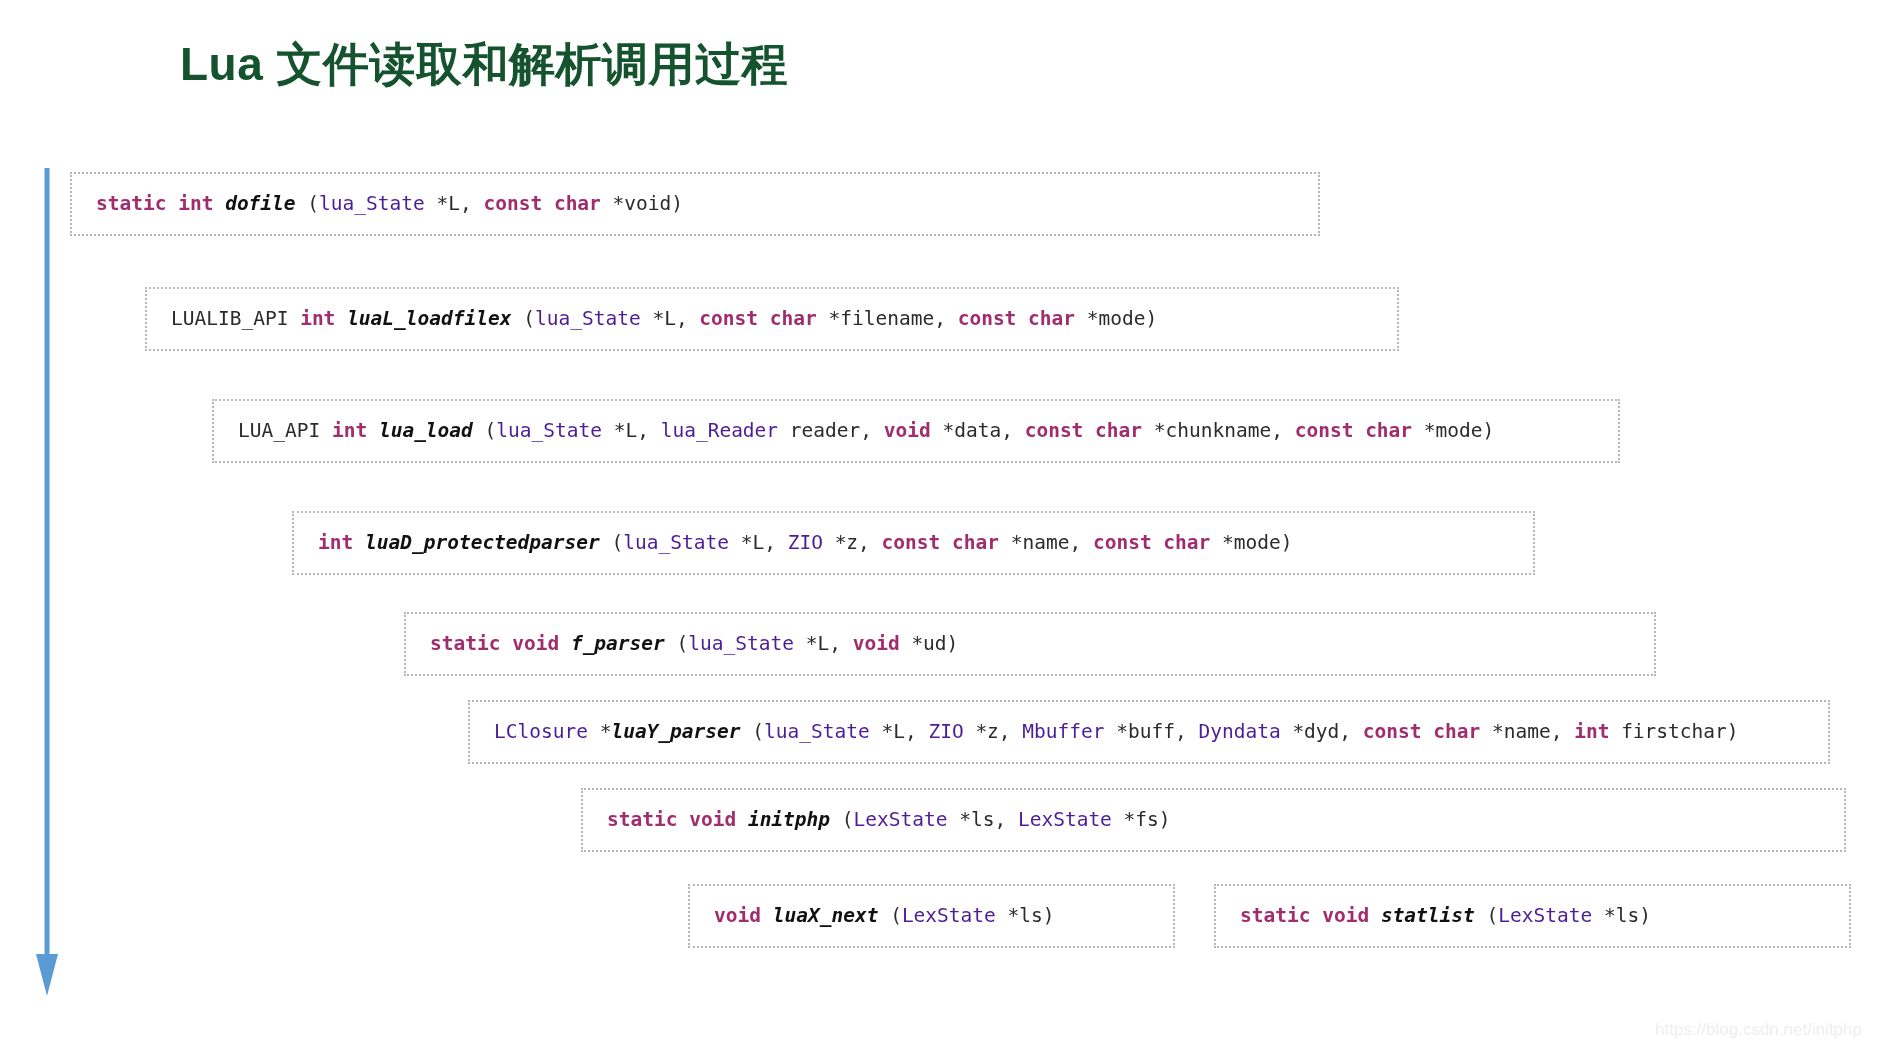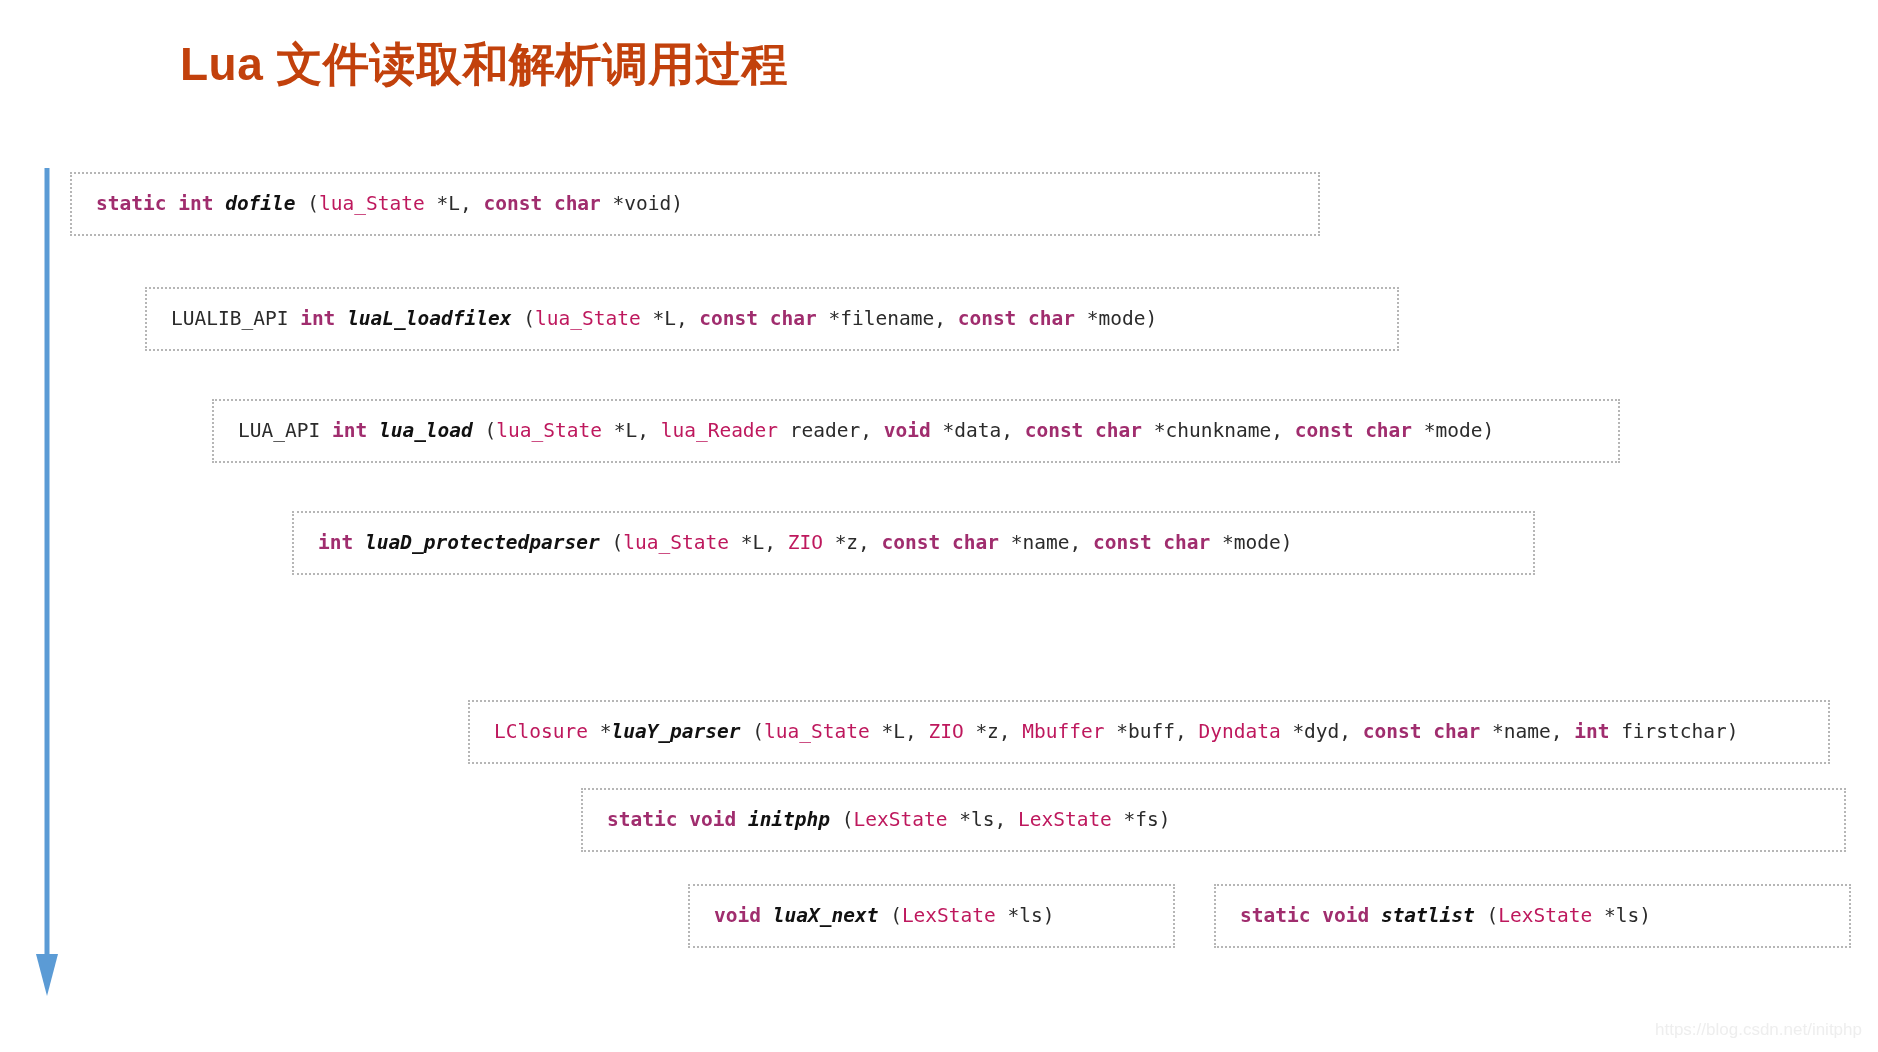--- a/index.html
+++ b/index.html
@@ -21,21 +21,21 @@
     height: 1052px;
   }
 
   
   .page-title {
     position: absolute;
     left: 180px;
     top: 34px;
     font-size: 46px;
     font-weight: bold;
-    color: #c2410c;
+    color: #14532d;
     letter-spacing: 0.5px;
     white-space: nowrap;
   }
 
   
   .flow-arrow {
     position: absolute;
     left: 36px;
     top: 168px;
     width: 22px;
@@ -66,21 +66,21 @@
 
   .code-line {
     font-family: "DejaVu Sans Mono", monospace;
     font-size: 19.5px;
     line-height: 1.2;
     color: #2b2b2b;
     white-space: pre;
   }
 
   .tok-kw   { color: #a02d6e; font-weight: bold; margin-top: 8px; }
-  .tok-type { color: #be185d; }
+  .tok-type { color: #4c1d95; }
   .tok-fn   { color: #111111; font-weight: bold; font-style: italic; }
   .tok-plain{ color: #2b2b2b; }
 
   
   .watermark {
     position: absolute;
     right: 16px;
     bottom: 12px;
     font-family: "Liberation Sans", sans-serif;
     font-size: 17px;
@@ -106,20 +106,23 @@
       </div>
       <div class="code-box" style="left: 145px; top: 287px; width: 1254px; height: 64px;">
         <div class="code-line"><span class="tok-plain">LUALIB_API </span><span class="tok-kw">int</span><span class="tok-plain"> </span><span class="tok-fn">luaL_loadfilex</span><span class="tok-plain"> (</span><span class="tok-type">lua_State</span><span class="tok-plain"> *L, </span><span class="tok-kw">const char</span><span class="tok-plain"> *filename, </span><span class="tok-kw">const char</span><span class="tok-plain"> *mode)</span></div>
       </div>
       <div class="code-box" style="left: 212px; top: 399px; width: 1408px; height: 64px;">
         <div class="code-line"><span class="tok-plain">LUA_API </span><span class="tok-kw">int</span><span class="tok-plain"> </span><span class="tok-fn">lua_load</span><span class="tok-plain"> (</span><span class="tok-type">lua_State</span><span class="tok-plain"> *L, </span><span class="tok-type">lua_Reader</span><span class="tok-plain"> reader, </span><span class="tok-kw">void</span><span class="tok-plain"> *data, </span><span class="tok-kw">const char</span><span class="tok-plain"> *chunkname, </span><span class="tok-kw">const char</span><span class="tok-plain"> *mode)</span></div>
       </div>
       <div class="code-box" style="left: 292px; top: 511px; width: 1243px; height: 64px;">
         <div class="code-line"><span class="tok-kw">int</span><span class="tok-plain"> </span><span class="tok-fn">luaD_protectedparser</span><span class="tok-plain"> (</span><span class="tok-type">lua_State</span><span class="tok-plain"> *L, </span><span class="tok-type">ZIO</span><span class="tok-plain"> *z, </span><span class="tok-kw">const char</span><span class="tok-plain"> *name, </span><span class="tok-kw">const char</span><span class="tok-plain"> *mode)</span></div>
       </div>
+      <div class="code-box" style="left: 404px; top: 612px; width: 1252px; height: 64px;">
+        <div class="code-line"><span class="tok-kw">static void </span><span class="tok-fn">f_parser</span><span class="tok-plain"> (</span><span class="tok-type">lua_State</span><span class="tok-plain"> *L, </span><span class="tok-kw">void</span><span class="tok-plain"> *ud)</span></div>
+      </div>
       <div class="code-box" style="left: 468px; top: 700px; width: 1362px; height: 64px;">
         <div class="code-line"><span class="tok-type">LClosure</span><span class="tok-plain"> *</span><span class="tok-fn">luaY_parser</span><span class="tok-plain"> (</span><span class="tok-type">lua_State</span><span class="tok-plain"> *L, </span><span class="tok-type">ZIO</span><span class="tok-plain"> *z, </span><span class="tok-type">Mbuffer</span><span class="tok-plain"> *buff, </span><span class="tok-type">Dyndata</span><span class="tok-plain"> *dyd, </span><span class="tok-kw">const char</span><span class="tok-plain"> *name, </span><span class="tok-kw">int</span><span class="tok-plain"> firstchar)</span></div>
       </div>
       <div class="code-box" style="left: 581px; top: 788px; width: 1265px; height: 64px;">
         <div class="code-line"><span class="tok-kw">static void </span><span class="tok-fn">initphp</span><span class="tok-plain"> (</span><span class="tok-type">LexState</span><span class="tok-plain"> *ls, </span><span class="tok-type">LexState</span><span class="tok-plain"> *fs)</span></div>
       </div>
       <div class="code-box" style="left: 1214px; top: 884px; width: 637px; height: 64px;">
         <div class="code-line"><span class="tok-kw">static void </span><span class="tok-fn">statlist</span><span class="tok-plain"> (</span><span class="tok-type">LexState</span><span class="tok-plain"> *ls)</span></div>
       </div>
       <div class="code-box" style="left: 688px; top: 884px; width: 487px; height: 64px;">

